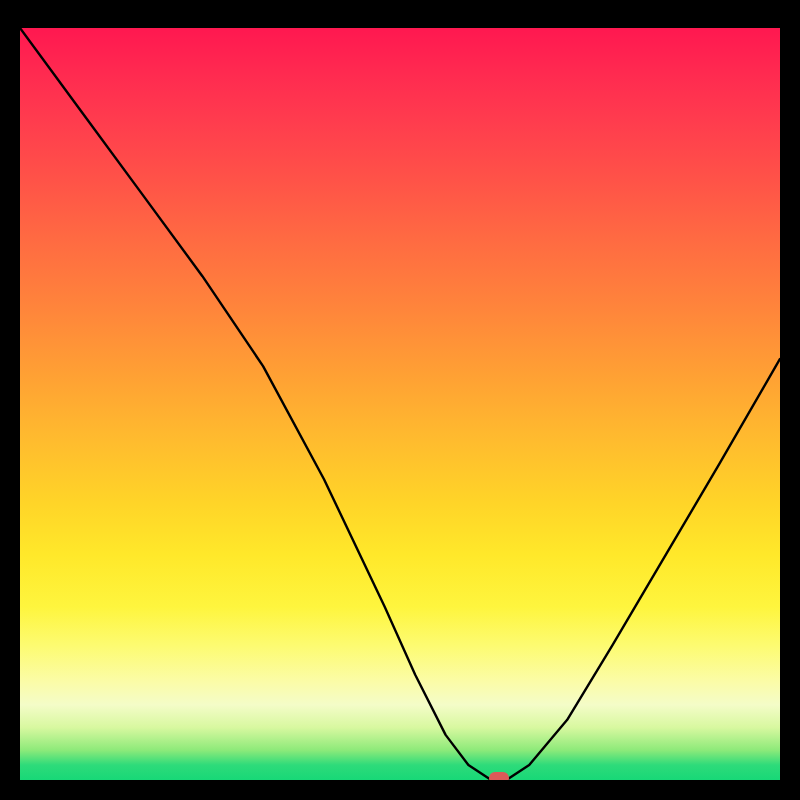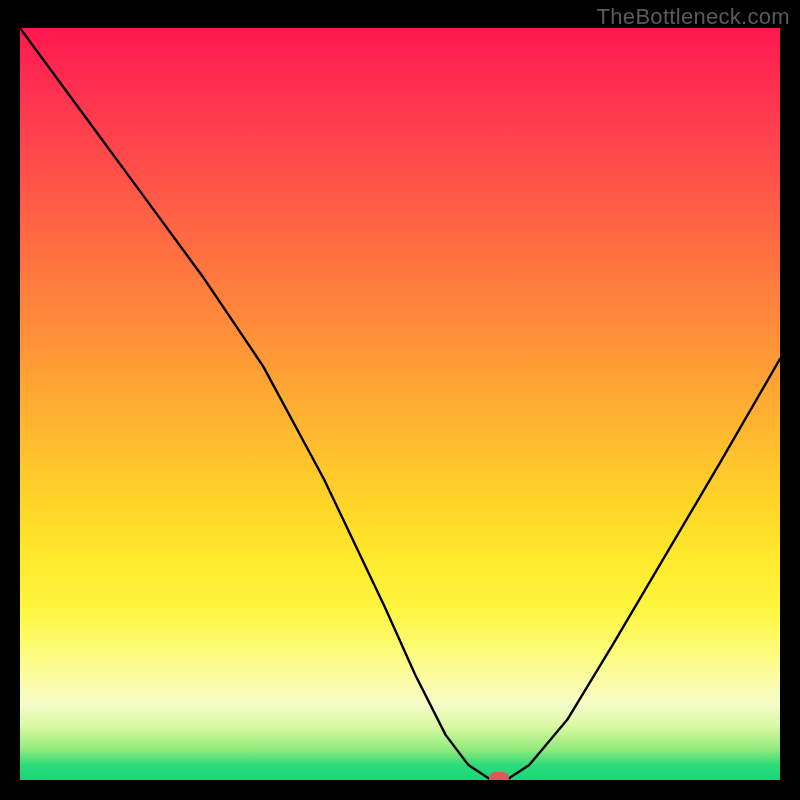--- a/index.html
+++ b/index.html
@@ -79,21 +79,20 @@
     stroke-width: 2.4;
     stroke-linejoin: round;
     stroke-linecap: round;
   }
 </style>
 </head>
 <body>
 
 <div class="frame">
 
-  <div class="watermark">TheBottleneck.com</div>
 
   <div class="plot-area">
     <div class="gradient"></div>
 
     <svg class="curve" viewBox="0 0 760 752" preserveAspectRatio="none">
       <path d="M0.0 0.0 L60.8 82.7 L121.6 165.4 L182.4 248.2 L243.2 338.4 L304.0 451.2 L364.8 579.0 L395.2 646.7 L425.6 706.9 L448.4 737.0 L471.2 752.0 L486.4 752.0 L509.2 737.0 L547.2 691.8 L592.8 616.6 L646.0 526.4 L699.2 436.2 L760.0 330.9"></path>
     </svg>
 
     <div class="marker" style="left:468.8px; top:744.0px; background:#db5a58;"></div>
   </div>

